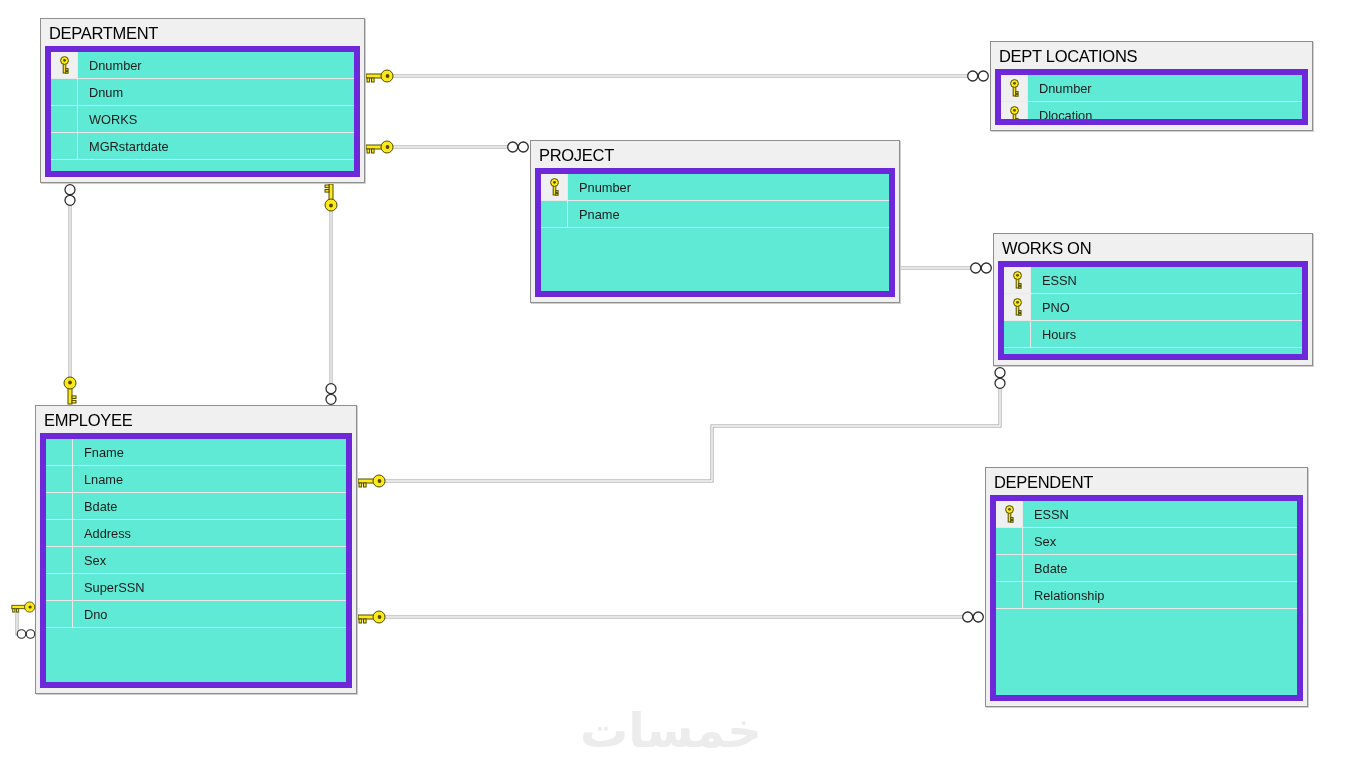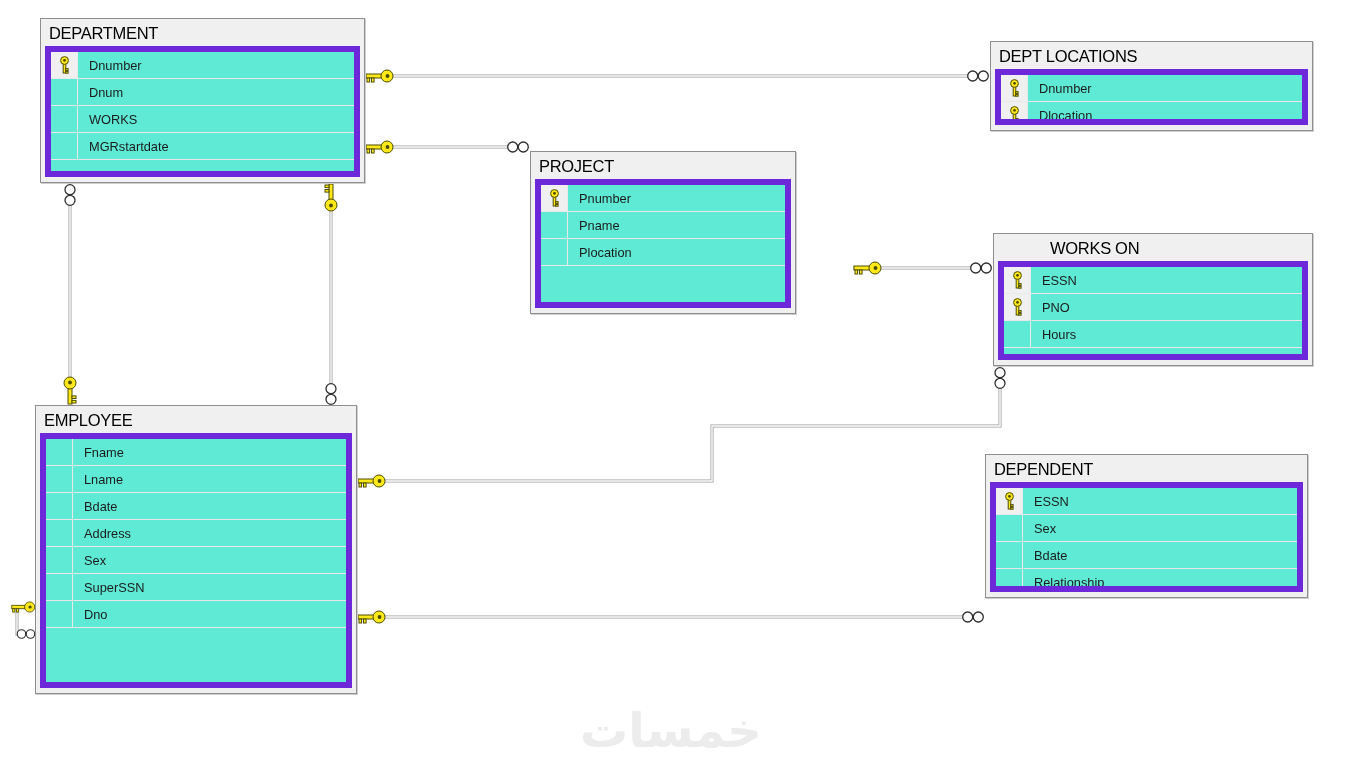--- a/index.html
+++ b/index.html
@@ -25,24 +25,24 @@
     position:absolute;left:4px;right:4px;top:27px;bottom:5px;
     background:#5eead4;border:6px solid #6d28d9;overflow:hidden;
   }
   .row{display:flex;height:27px;box-sizing:border-box;border-bottom:1px solid #e9e9e9;align-items:center;}
   .keycell{width:26px;align-self:stretch;border-right:1px solid #e9e9e9;display:flex;align-items:center;justify-content:center;flex:none;}
   .keycell.pk{background:#f0f0f0;}
   .namecell{padding-left:11px;font-size:12.8px;color:#1c1c1c;white-space:nowrap;}
 
   #tbl-department   {left:40px;  top:18px;  width:325px; height:165px;}
   #tbl-dept_locations{left:990px; top:41px;  width:323px; height:90px;}
-  #tbl-project      {left:530px; top:151px; width:266px; height:163px;}
-  #tbl-works_on     {left:993px; top:233px; width:320px; height:133px;padding-left:48px;}
+  #tbl-project      {left:530px; top:140px; width:370px; height:163px;}
+  #tbl-works_on     {left:993px; top:233px; width:320px; height:133px;}
   #tbl-employee     {left:35px;  top:405px; width:322px; height:289px;}
-  #tbl-dependent    {left:985px; top:454px; width:323px; height:144px;}
+  #tbl-dependent    {left:985px; top:467px; width:323px; height:240px;}
 
   .watermark{
     position:absolute;left:566px;top:702px;width:210px;z-index:0;
     text-align:center;direction:rtl;
     font-family:"DejaVu Sans",sans-serif;
     font-size:48px;font-weight:bold;color:#ececec;
     user-select:none;
   }
 </style>
 </head>
@@ -185,24 +185,20 @@
             <svg width="13" height="20" viewBox="-6.5 -10 13 20">
               <use href="#glyph-key-mini"></use>
             </svg>
           </div>
           <div class="namecell">Pnumber</div>
         </div>
         <div class="row">
           <div class="keycell"></div>
           <div class="namecell">Pname</div>
         </div>
-        <div class="row">
-          <div class="keycell"></div>
-          <div class="namecell">Plocation</div>
-        </div>
       </div>
   </div>
 
   <div class="etable" id="tbl-works_on">
     <div class="etable-title">WORKS ON</div>
     <div class="etable-rows">
         <div class="row">
           <div class="keycell pk">
             <svg width="13" height="20" viewBox="-6.5 -10 13 20">
               <use href="#glyph-key-mini"></use>

